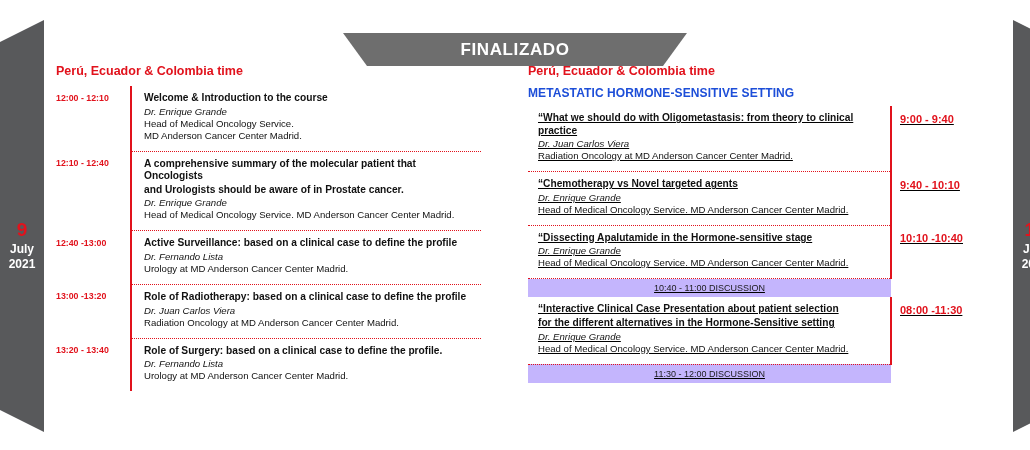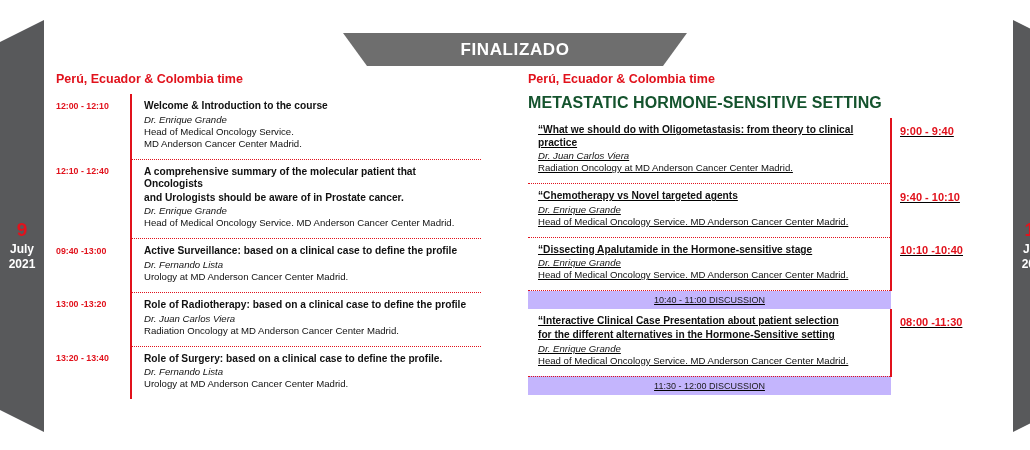--- a/index.html
+++ b/index.html
@@ -87,34 +87,34 @@
     text-align: center;
     color: #ffffff;
     font-size: 12px;
     font-weight: bold;
     line-height: 14px;
   }
 
   
   .col {
     position: absolute;
-    top: 72px;
+    top: 64px;
   }
   .col-left { left: 56px; width: 425px; }
   .col-right { left: 528px; width: 450px; }
 
   .tz {
     color: #e1121c;
     font-size: 12.5px;
     font-weight: bold;
     margin: 0 0 8px 0;
   }
   .section-head {
-    color: #14532d;
-    font-size: 16px;
+    color: #1d4ed8;
+    font-size: 12px;
     font-weight: bold;
     margin: 0 0 6px 0;
     letter-spacing: 0.1px;
   }
 
   
   .ltable {
     position: relative;
     border-collapse: collapse;
     width: 425px;
@@ -249,21 +249,21 @@
           <td class="body-cell">
             <div class="title-line">A comprehensive summary of the molecular patient that Oncologists</div>
             <div class="title-line">and Urologists should be aware of in Prostate cancer.</div>
             <div class="speaker">Dr. Enrique Grande</div>
             <div class="affil">Head of Medical Oncology Service. MD Anderson Cancer Center Madrid.</div>
           </td>
         </tr>
 
 
         <tr>
-          <td class="time-cell">09:40 -13:00</td>
+          <td class="time-cell">12:40 -13:00</td>
           <td class="body-cell">
             <div class="title-line">Active Surveillance: based on a clinical case to define the profile</div>
             <div class="speaker">Dr. Fernando Lista</div>
             <div class="affil">Urology at MD Anderson Cancer Center Madrid.</div>
           </td>
         </tr>
 
         <tr>
           <td class="time-cell">13:00 -13:20</td>
           <td class="body-cell">

